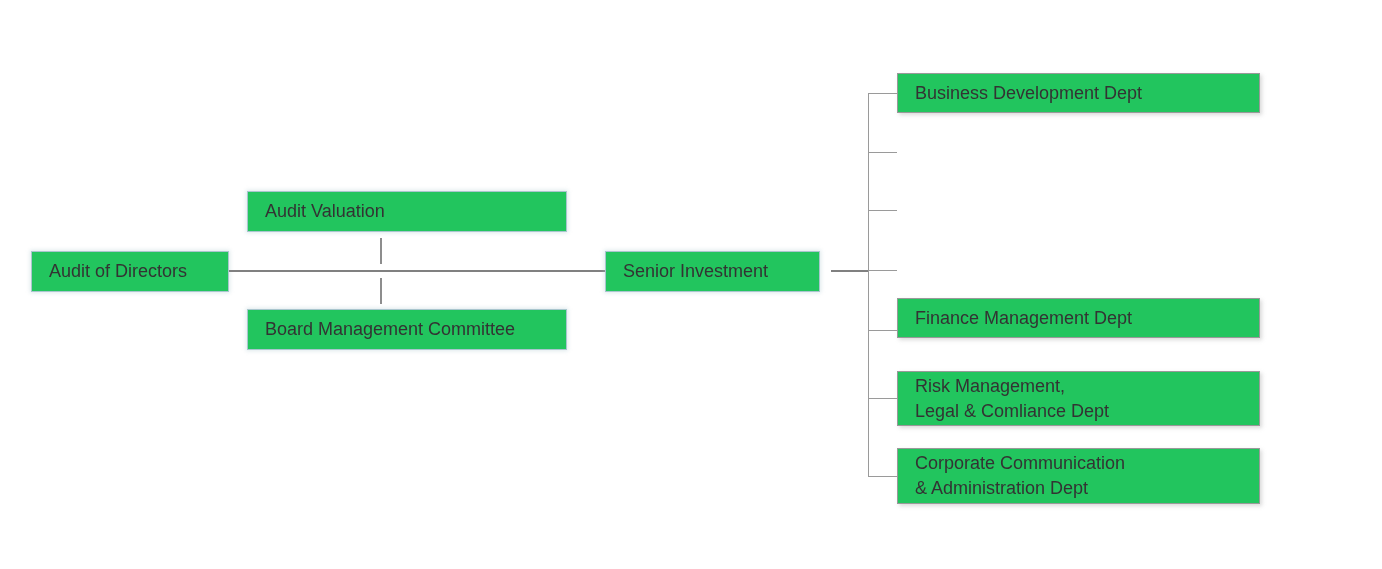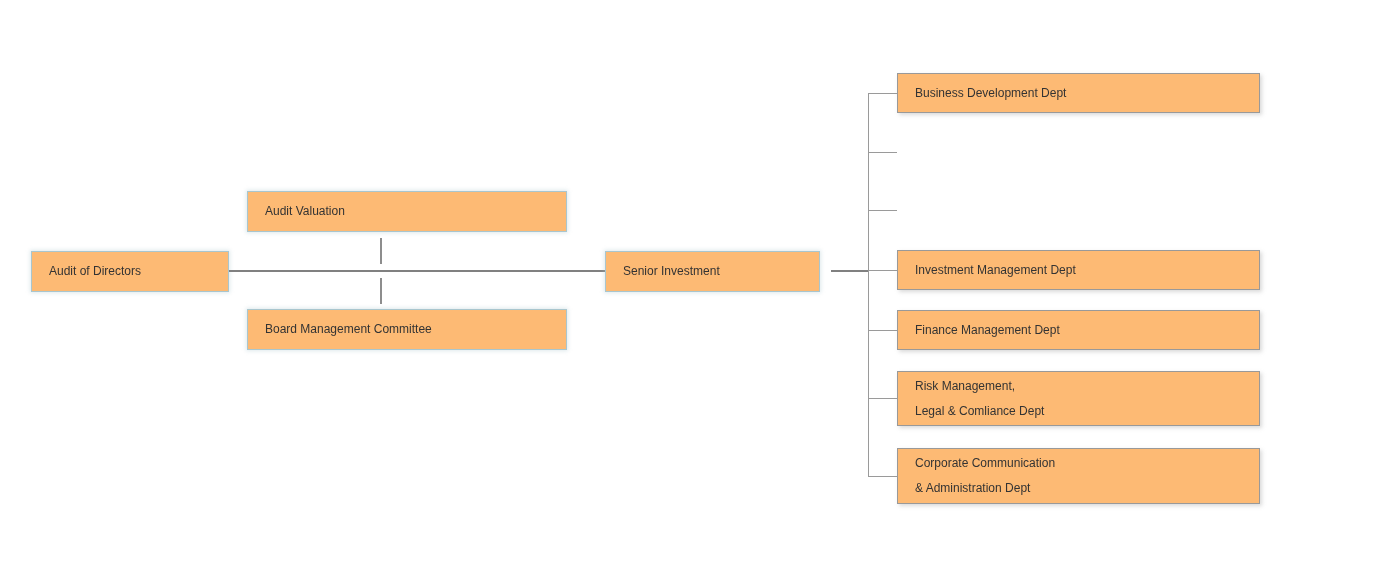--- a/index.html
+++ b/index.html
@@ -16,25 +16,25 @@
     width: 1382px;
     height: 569px;
     background: #ffffff;
     overflow: hidden;
   }
 
   
   .node {
     position: absolute;
     box-sizing: border-box;
-    background: #fdba74;
+    background: #22c55e;
     display: flex;
     align-items: center;
     color: #333333;
-    font-size: 12px;
+    font-size: 18px;
     line-height: 25px;
     white-space: pre-line;
     padding-left: 17px;
   }
   
   .node.gov {
     border: 1px solid #a9c6ce;
     box-shadow: 0 0 4px 1px rgba(169, 198, 206, 0.38);
   }
   
@@ -85,23 +85,22 @@
   <div class="conn thin-h" style="left:868px; top:210px; width:29px;"></div>
   <div class="conn thin-h" style="left:868px; top:270px; width:29px;"></div>
   <div class="conn thin-h" style="left:868px; top:330px; width:29px;"></div>
   <div class="conn thin-h" style="left:868px; top:398px; width:29px;"></div>
   <div class="conn thin-h" style="left:868px; top:476px; width:29px;"></div>
 
   <div class="node dept" style="left:897px; top:73px; width:363px; height:40px;">Business Development Dept</div>
 
 
 
-  <div class="node dept" style="left:897px; top:250px; width:363px; height:40px;">Investment Management Dept</div>
 
-  <div class="node dept" style="left:897px; top:310px; width:363px; height:40px;">Finance Management Dept</div>
+  <div class="node dept" style="left:897px; top:298px; width:363px; height:40px;">Finance Management Dept</div>
 
   <div class="node dept" style="left:897px; top:448px; width:363px; height:56px;">Corporate Communication
 &amp; Administration Dept</div>
 
   <div class="node dept" style="left:897px; top:371px; width:363px; height:55px;">Risk Management,
  Legal &amp; Comliance Dept</div>
 
 </div>
 
 </body></html>

